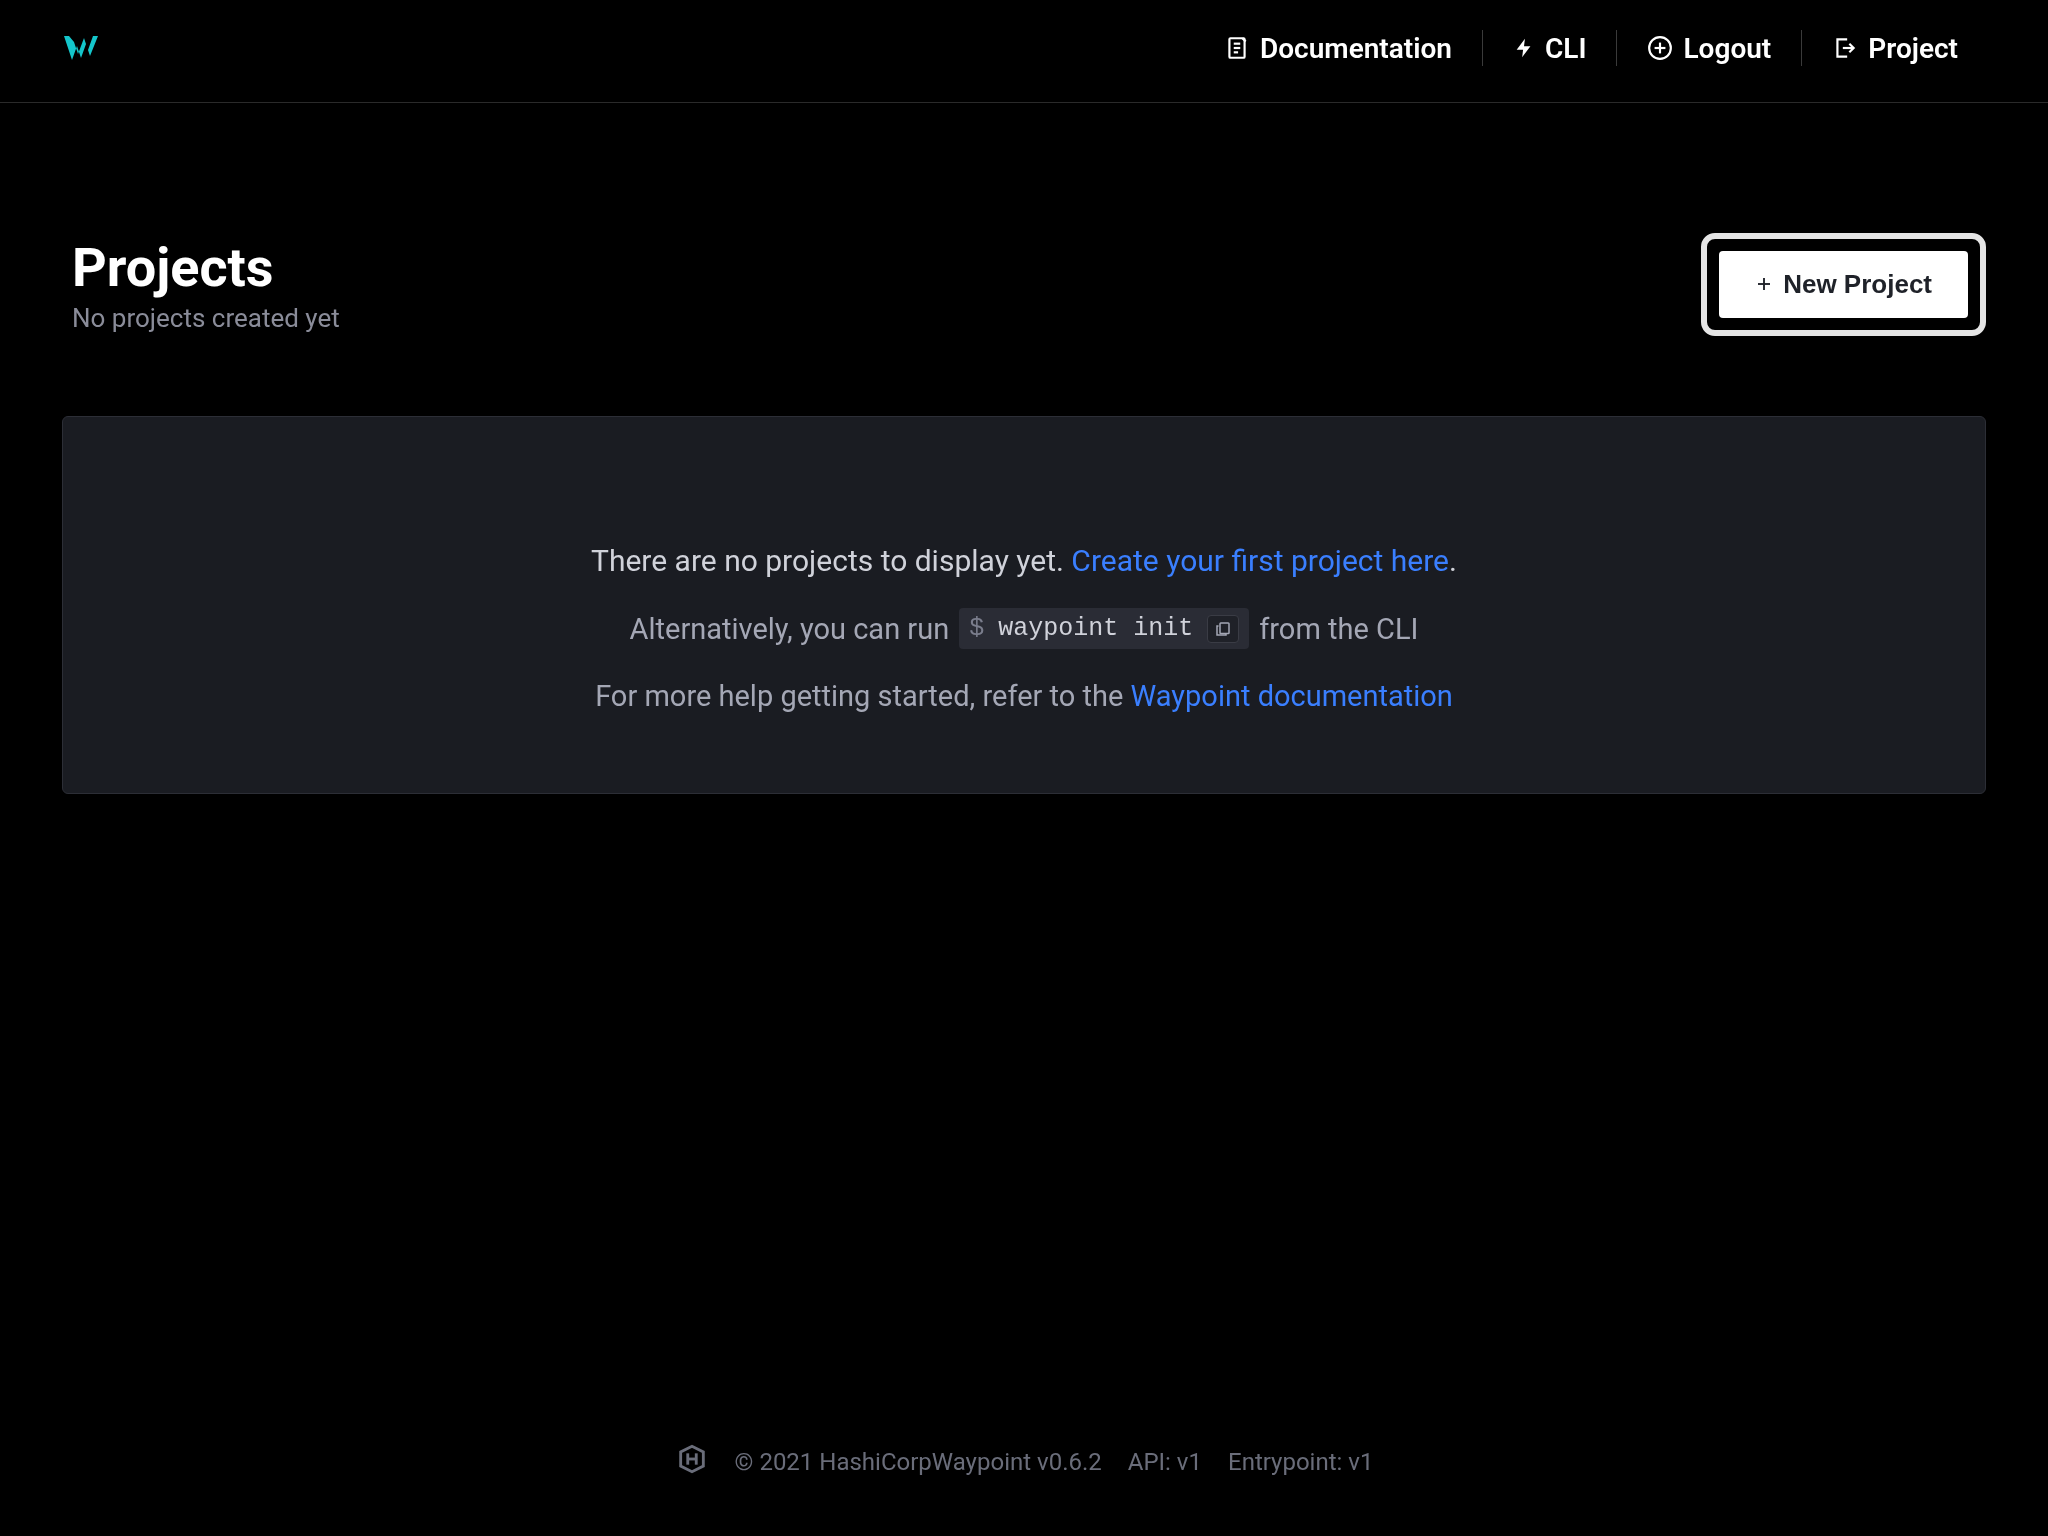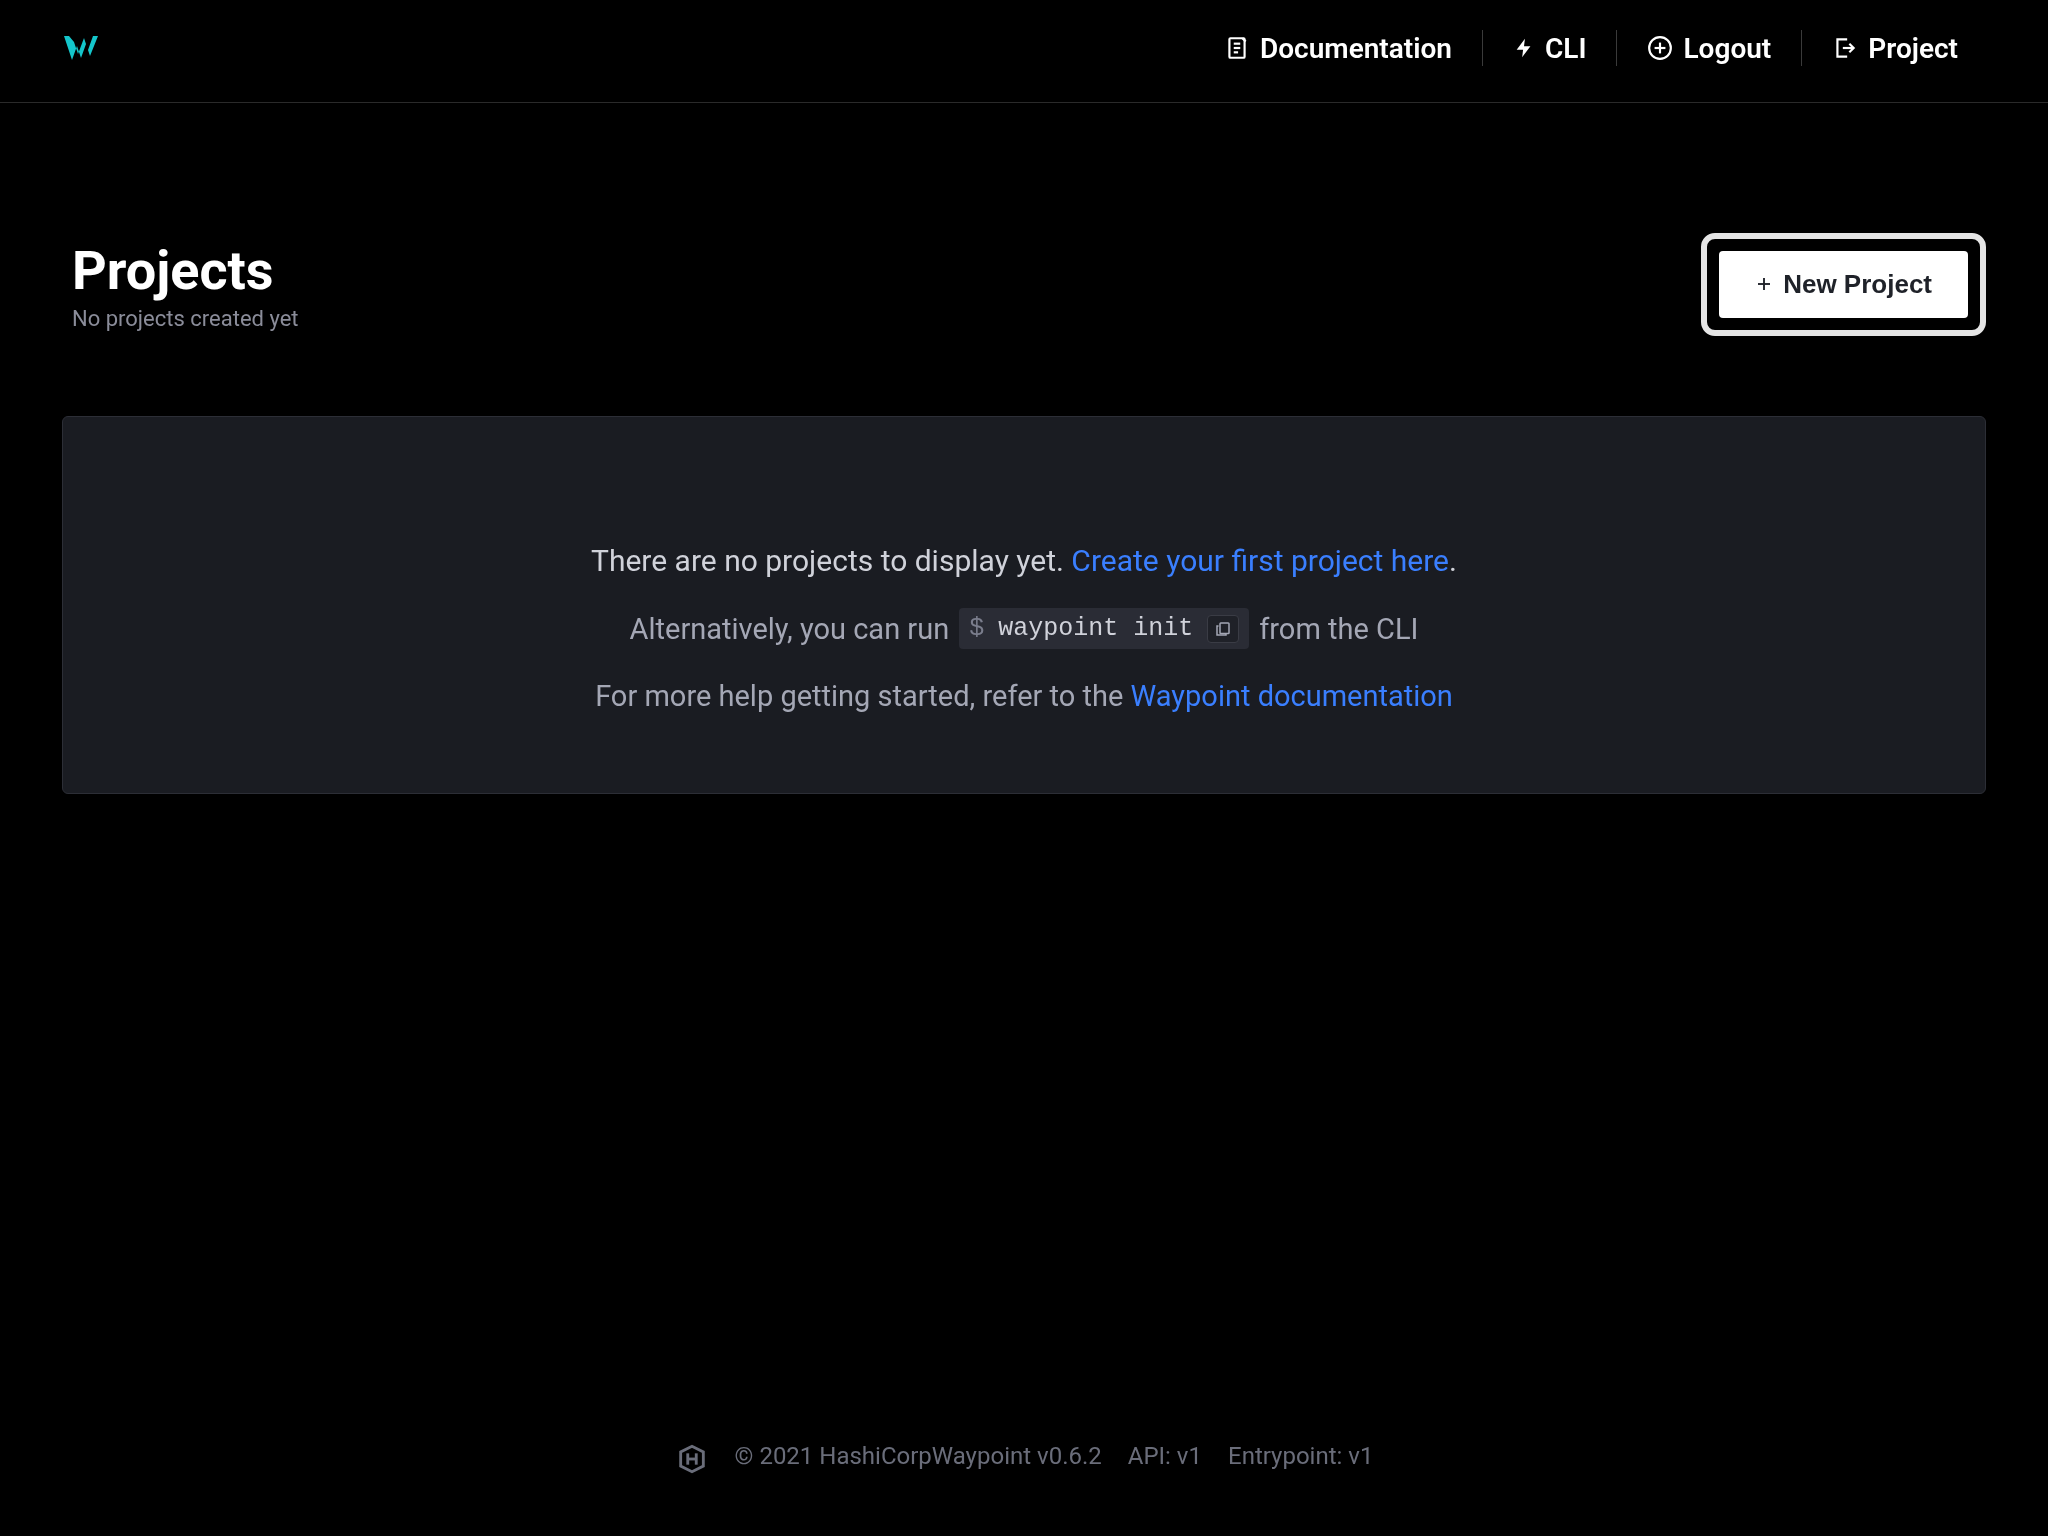--- a/index.html
+++ b/index.html
@@ -61,21 +61,21 @@
       margin-bottom: 80px;
       margin-left: 10px;
     }
     .title-group h1 {
       font-size: 54px;
       font-weight: 700;
       color: #fff;
       margin-bottom: 4px;
     }
     .title-group p {
-      font-size: 22px;
+      font-size: 26px;
       color: #8a8c99;
     }
     .new-project-wrapper {
       border: 6px solid #e5e5e5;
       border-radius: 14px;
       padding: 12px;
     }
     .new-project-btn {
       background: #fff;
       color: #1f2229;
@@ -143,21 +143,21 @@
       align-items: center;
       justify-content: center;
       flex-wrap: wrap;
     }
     .footer {
       position: absolute;
       bottom: 60px;
       left: 0;
       right: 0;
       display: flex;
-      align-items: flex-start;
+      align-items: flex-end;
       justify-content: center;
       gap: 26px;
       color: #6a6d7a;
       font-size: 24px;
     }
     .footer-logo {
       display: flex;
       align-items: center;
     }
   </style>

